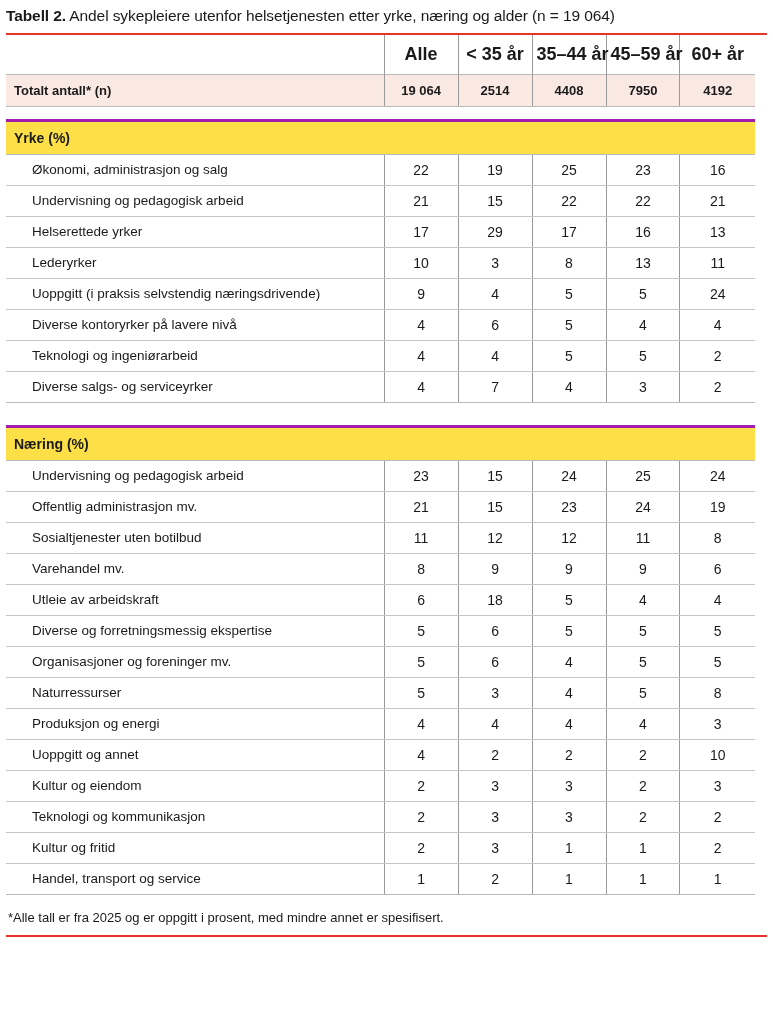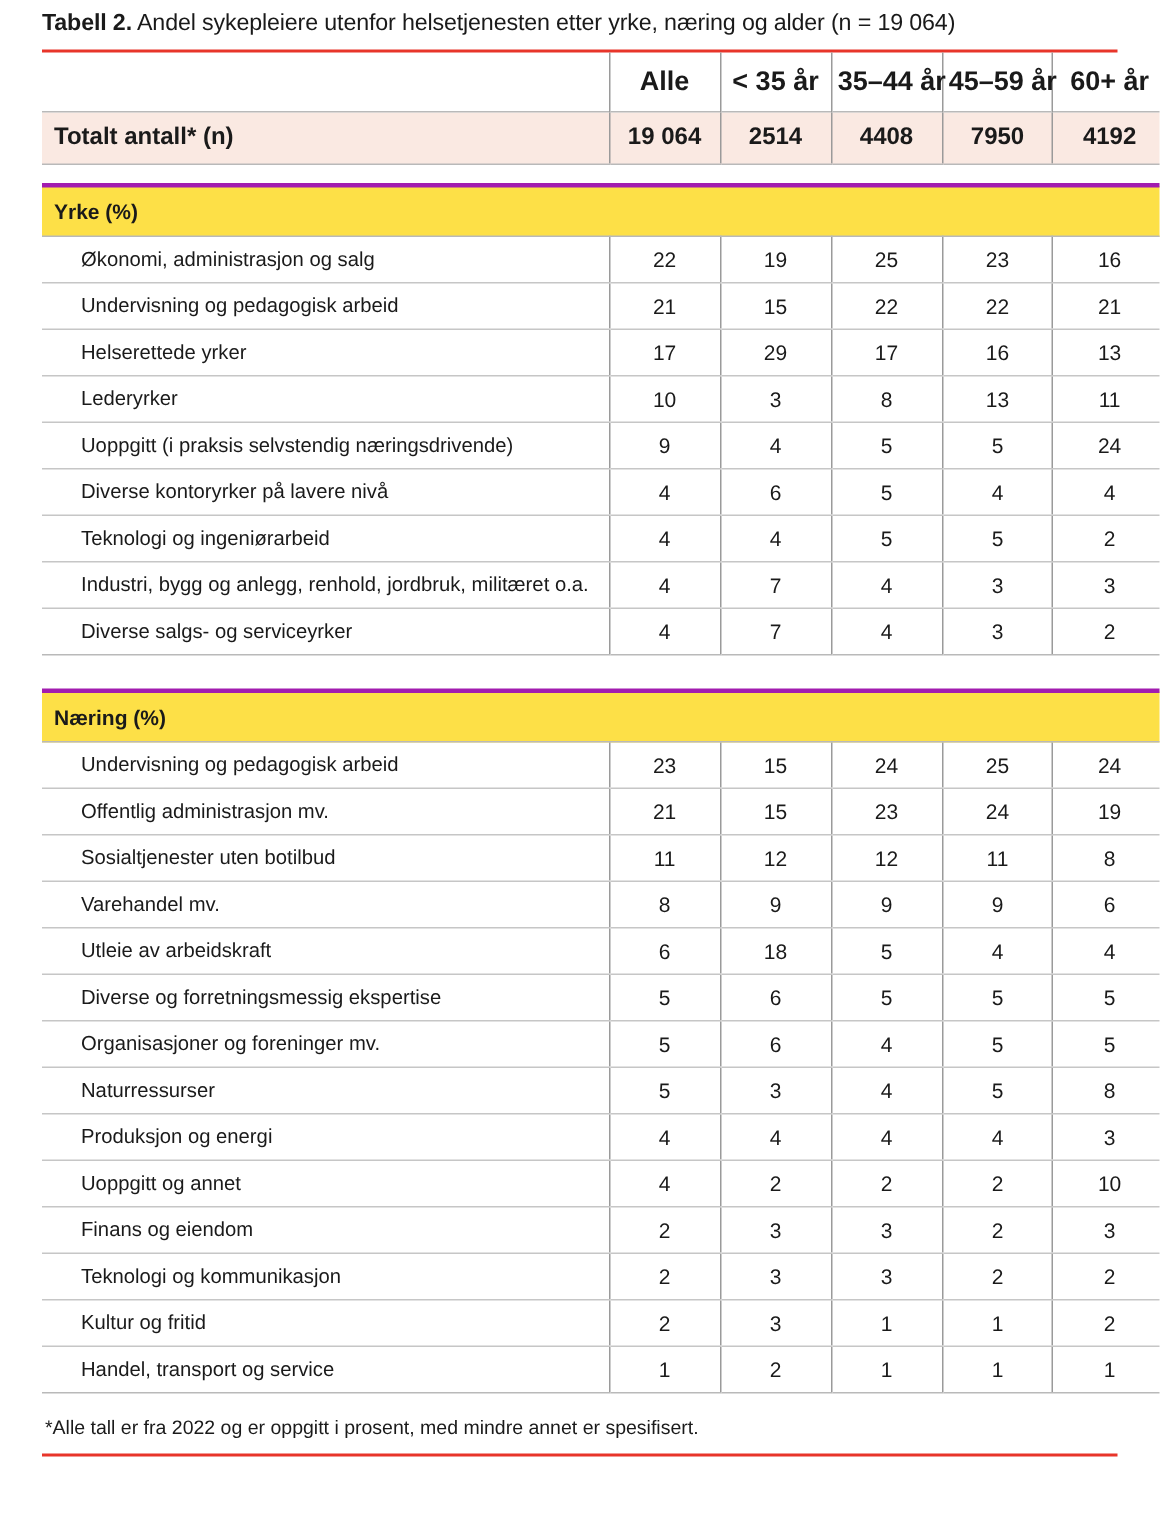--- a/index.html
+++ b/index.html
@@ -13,21 +13,21 @@
     font-family: "Liberation Sans", sans-serif;
     color: #1a1a1a;
     -webkit-font-smoothing: antialiased;
   }
 
   .page {
     width: 773px;
     height: 924px;
     position: relative;
     box-sizing: border-box;
-    padding: 0 28px;
+    padding: 0 6px;
   }
 
   
   .caption {
     font-size: 15.5px;
     line-height: 20px;
     padding: 6px 0 7px 0;
     letter-spacing: -0.1px;
     white-space: nowrap;
   }
@@ -62,21 +62,21 @@
     vertical-align: middle;
     white-space: nowrap;
   }
   .hdr td.lbl { border: 0; }
   .hdr td.num { border-left: 1px solid #9a9a9a; }
 
   
   .total td {
     background: #fae9e2;
     font-weight: bold;
-    font-size: 16px;
+    font-size: 13px;
     padding: 8px 4px 8px 4px;
     vertical-align: middle;
     border-top: 1px solid #b9b9b9;
     border-bottom: 1px solid #b9b9b9;
   }
   .total td.lbl {
     text-align: left;
     padding-left: 8px;
   }
   .total td.num {
@@ -216,28 +216,20 @@
           <td class="num">4</td>
         </tr>
         <tr class="drow">
           <td class="lbl">Teknologi og ingeniørarbeid</td>
           <td class="num">4</td>
           <td class="num">4</td>
           <td class="num">5</td>
           <td class="num">5</td>
           <td class="num">2</td>
         </tr>
-        <tr class="drow">
-          <td class="lbl">Industri, bygg og anlegg, renhold, jordbruk, militæret o.a.</td>
-          <td class="num">4</td>
-          <td class="num">7</td>
-          <td class="num">4</td>
-          <td class="num">3</td>
-          <td class="num">3</td>
-        </tr>
         <tr class="drow lastrow">
           <td class="lbl">Diverse salgs- og serviceyrker</td>
           <td class="num">4</td>
           <td class="num">7</td>
           <td class="num">4</td>
           <td class="num">3</td>
           <td class="num">2</td>
         </tr>
         <tr class="spacer">
           <td colspan="6"></td>
@@ -319,21 +311,21 @@
         </tr>
         <tr class="drow">
           <td class="lbl">Uoppgitt og annet</td>
           <td class="num">4</td>
           <td class="num">2</td>
           <td class="num">2</td>
           <td class="num">2</td>
           <td class="num">10</td>
         </tr>
         <tr class="drow">
-          <td class="lbl">Finans og eiendom</td>
+          <td class="lbl">Kultur og eiendom</td>
           <td class="num">2</td>
           <td class="num">3</td>
           <td class="num">3</td>
           <td class="num">2</td>
           <td class="num">3</td>
         </tr>
         <tr class="drow">
           <td class="lbl">Teknologi og kommunikasjon</td>
           <td class="num">2</td>
           <td class="num">3</td>
@@ -353,17 +345,17 @@
           <td class="lbl">Handel, transport og service</td>
           <td class="num">1</td>
           <td class="num">2</td>
           <td class="num">1</td>
           <td class="num">1</td>
           <td class="num">1</td>
         </tr>
       </tbody>
   </table>
 
-  <div class="footnote">*Alle tall er fra 2022 og er oppgitt i prosent, med mindre annet er spesifisert.</div>
+  <div class="footnote">*Alle tall er fra 2025 og er oppgitt i prosent, med mindre annet er spesifisert.</div>
 
   <div class="rule-red"></div>
 
 </div>
 
 </body></html>

